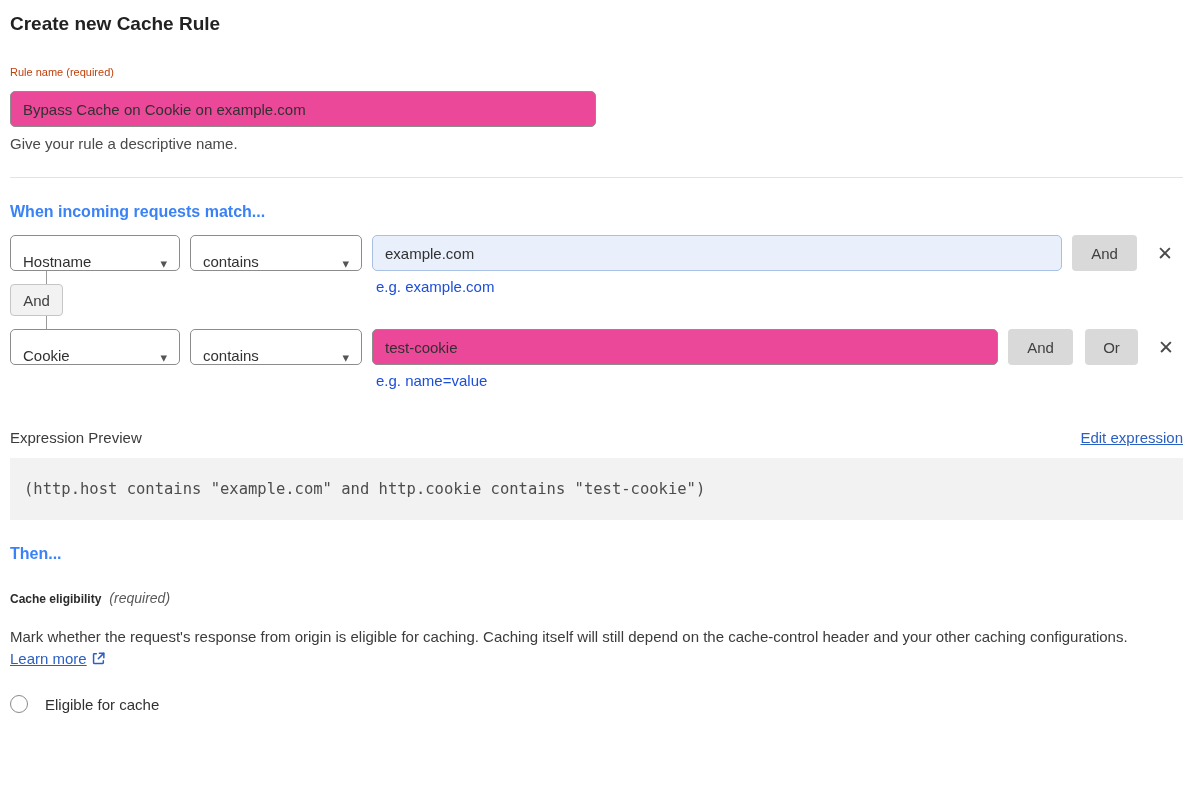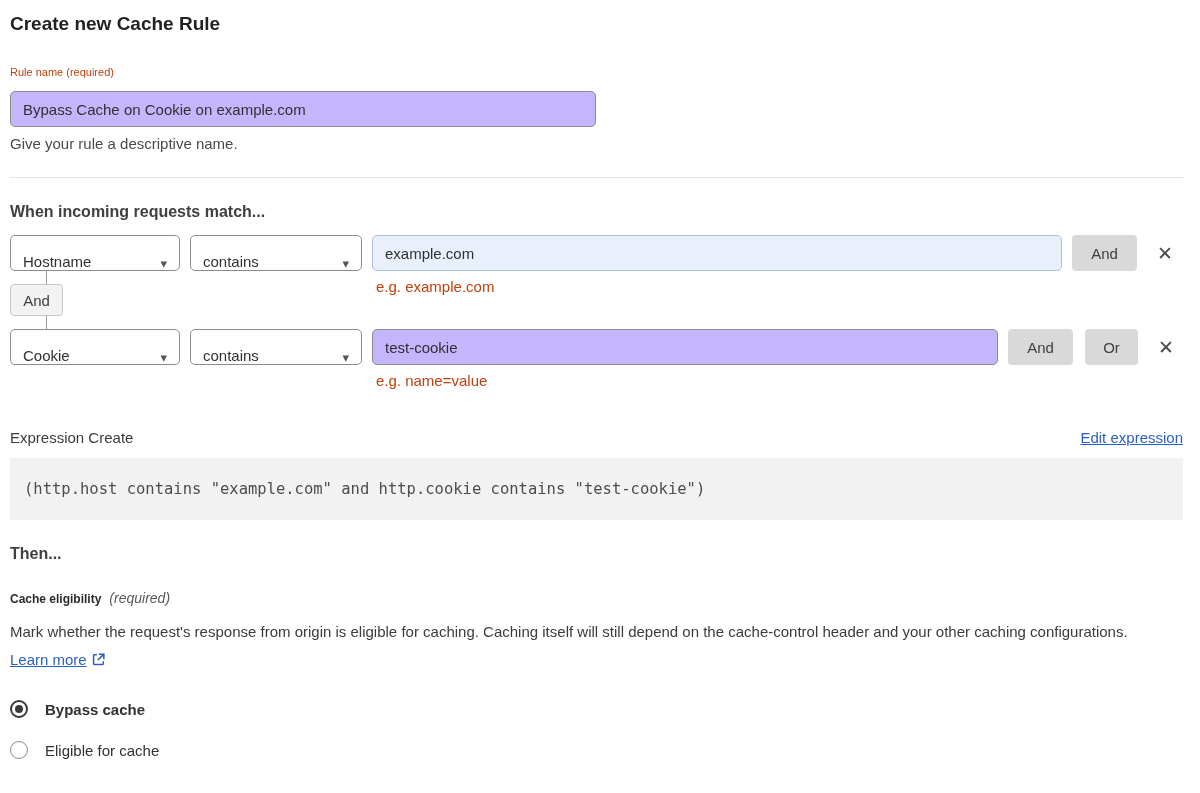--- a/index.html
+++ b/index.html
@@ -12,51 +12,51 @@
   }
   .page { padding: 10px 17px 0 10px; position: relative; }
 
   h1.page-title { font-size: 19px; font-weight: 700; color: #222; line-height: 24px; margin-top: 2px; }
 
   .field-label { font-size: 11px; color: #c2410c; line-height: 18px; }
   .rule-name-label { margin-top: 27px; }
 
   .text-input {
     display: block; height: 36px; border: 1px solid #8c8c8c; border-radius: 5px;
-    background: #c4b5fd; font-family: "Liberation Sans", sans-serif; font-size: 15px;
+    background: #ec4899; font-family: "Liberation Sans", sans-serif; font-size: 15px;
     color: #313131; padding: 0 12px; outline: none;
   }
   .rule-name-input { width: 586px; margin-top: 10px; }
 
   .help-text { font-size: 15px; color: #4a4a4a; margin-top: 8px; }
 
   .divider { border: none; border-top: 1px solid #e3e3e3; margin-top: 25px; width: 1173px; }
 
-  h2.section-heading { font-size: 16px; font-weight: 700; color: #404040; margin-top: 24px; line-height: 19px; }
+  h2.section-heading { font-size: 16px; font-weight: 700; color: #3b82f6; margin-top: 24px; line-height: 19px; }
 
   .cols-header { display: flex; margin-top: 22px; }
   .col-field  { width: 170px; margin-right: 10px; }
   .col-op     { width: 172px; margin-right: 10px; }
 
   .match-row { display: flex; align-items: flex-start; }
   .row-1 { margin-top: 14px; }
 
   .select {
     height: 36px; border: 1px solid #8c8c8c; border-radius: 5px; background: #fff;
     display: flex; align-items: flex-end; justify-content: space-between;
     padding: 0 12px; font-size: 15px; color: #313131; cursor: pointer;
   }
   .chev { font-size: 13px; color: #555; line-height: 1; }
 
   .value-wrap { position: relative; }
   .value-wrap-1 { width: 690px; margin-right: 10px; }
   .value-wrap-2 { width: 626px; margin-right: 10px; }
   .value-input { width: 100%; }
   .value-input.highlighted { background: #e9f0fc; border-color: #a8c0e4; }
-  .hint { position: absolute; top: 43px; left: 4px; font-size: 15px; color: #c2410c; white-space: nowrap; text-align: right; }
+  .hint { position: absolute; top: 43px; left: 4px; font-size: 15px; color: #1d4ed8; white-space: nowrap; text-align: right; }
 
   .gray-btn {
     height: 36px; border: none; border-radius: 4px; background: #d9d9d9;
     font-family: "Liberation Sans", sans-serif; font-size: 15px; color: #404040;
     cursor: pointer; text-align: center;
   }
   .btn-and { width: 65px; }
   .btn-or  { width: 53px; margin-left: 12px; }
 
   .close-btn {
@@ -82,21 +82,21 @@
     display: flex; align-items: center; padding: 0 14px;
   }
   .code-text { font-family: "DejaVu Sans Mono", monospace; font-size: 15.5px; color: #4d4d4d; white-space: pre; }
 
   .then-heading { margin-top: 25px; }
 
   .eligibility-head { margin-top: 27px; display: flex; align-items: baseline; }
   .eligibility-title { font-size: 12px; font-weight: 700; color: #2b2b2b; }
   .required-tag { font-size: 14px; color: #595959; margin-left: 8px; font-style: italic; }
 
-  .description { margin-top: 12px; font-size: 15px; line-height: 28px; color: #3b3b3b; max-width: 1160px; }
+  .description { margin-top: 20px; font-size: 15px; line-height: 22px; color: #3b3b3b; max-width: 1160px; }
   .learn-more { white-space: nowrap; }
   .ext-icon { display: inline-block; vertical-align: -2px; margin-left: 4px; }
 
   .radio-row { display: flex; align-items: center; cursor: pointer; }
   .radio-row-1 { margin-top: 24px; }
   .radio-row-2 { margin-top: 23px; }
   .radio {
     width: 18px; height: 18px; border-radius: 50%; flex: 0 0 18px;
     display: flex; align-items: center; justify-content: center;
   }
@@ -157,21 +157,21 @@
     <div class="value-wrap value-wrap-2">
       <input class="text-input value-input" type="text" value="test-cookie" style="">
       <div class="hint">e.g. name=value</div>
     </div>
     <button class="gray-btn btn-and">And</button>
     <button class="gray-btn btn-or">Or</button>
     <button class="close-btn">✕</button>
   </div>
 
   <div class="expr-head">
-    <div class="expr-label">Expression Create</div>
+    <div class="expr-label">Expression Preview</div>
     <a class="link">Edit expression</a>
   </div>
   <div class="code-block">
     <span class="code-text">(http.host contains "example.com" and http.cookie contains "test-cookie")</span>
   </div>
 
   <h2 class="section-heading then-heading">Then...</h2>
 
   <div class="eligibility-head">
     <span class="eligibility-title">Cache eligibility</span>
@@ -182,25 +182,19 @@
     <span>Mark whether the request's response from origin is eligible for caching. Caching itself will still depend on the cache-control header and your other caching configurations.</span>
     <span class="learn-more">
       <a class="link">Learn more</a><span class="ext-icon"><svg width="15" height="15" viewBox="0 0 14 14" fill="none" stroke="#2a5fc4" stroke-width="1.4" stroke-linecap="round" stroke-linejoin="round">
             <path d="M5 2.5 H3 a0.6 0.6 0 0 0 -0.6 0.6 V11 a0.6 0.6 0 0 0 0.6 0.6 H10.9 a0.6 0.6 0 0 0 0.6 -0.6 V9"></path>
             <path d="M7.8 2 H12 V6.2"></path>
             <path d="M11.8 2.2 L6.8 7.2"></path>
           </svg></span>
     </span>
   </p>
 
-  <div class="radio-row radio-row-1">
-    <span class="radio selected">
-        <span class="dot"></span>
-      </span>
-    <span class="radio-label bold">Bypass cache</span>
-  </div>
 
   <div class="radio-row radio-row-2">
     <span class="radio unselected"></span>
     <span class="radio-label">Eligible for cache</span>
   </div>
 
 </div>
 
 </body></html>

